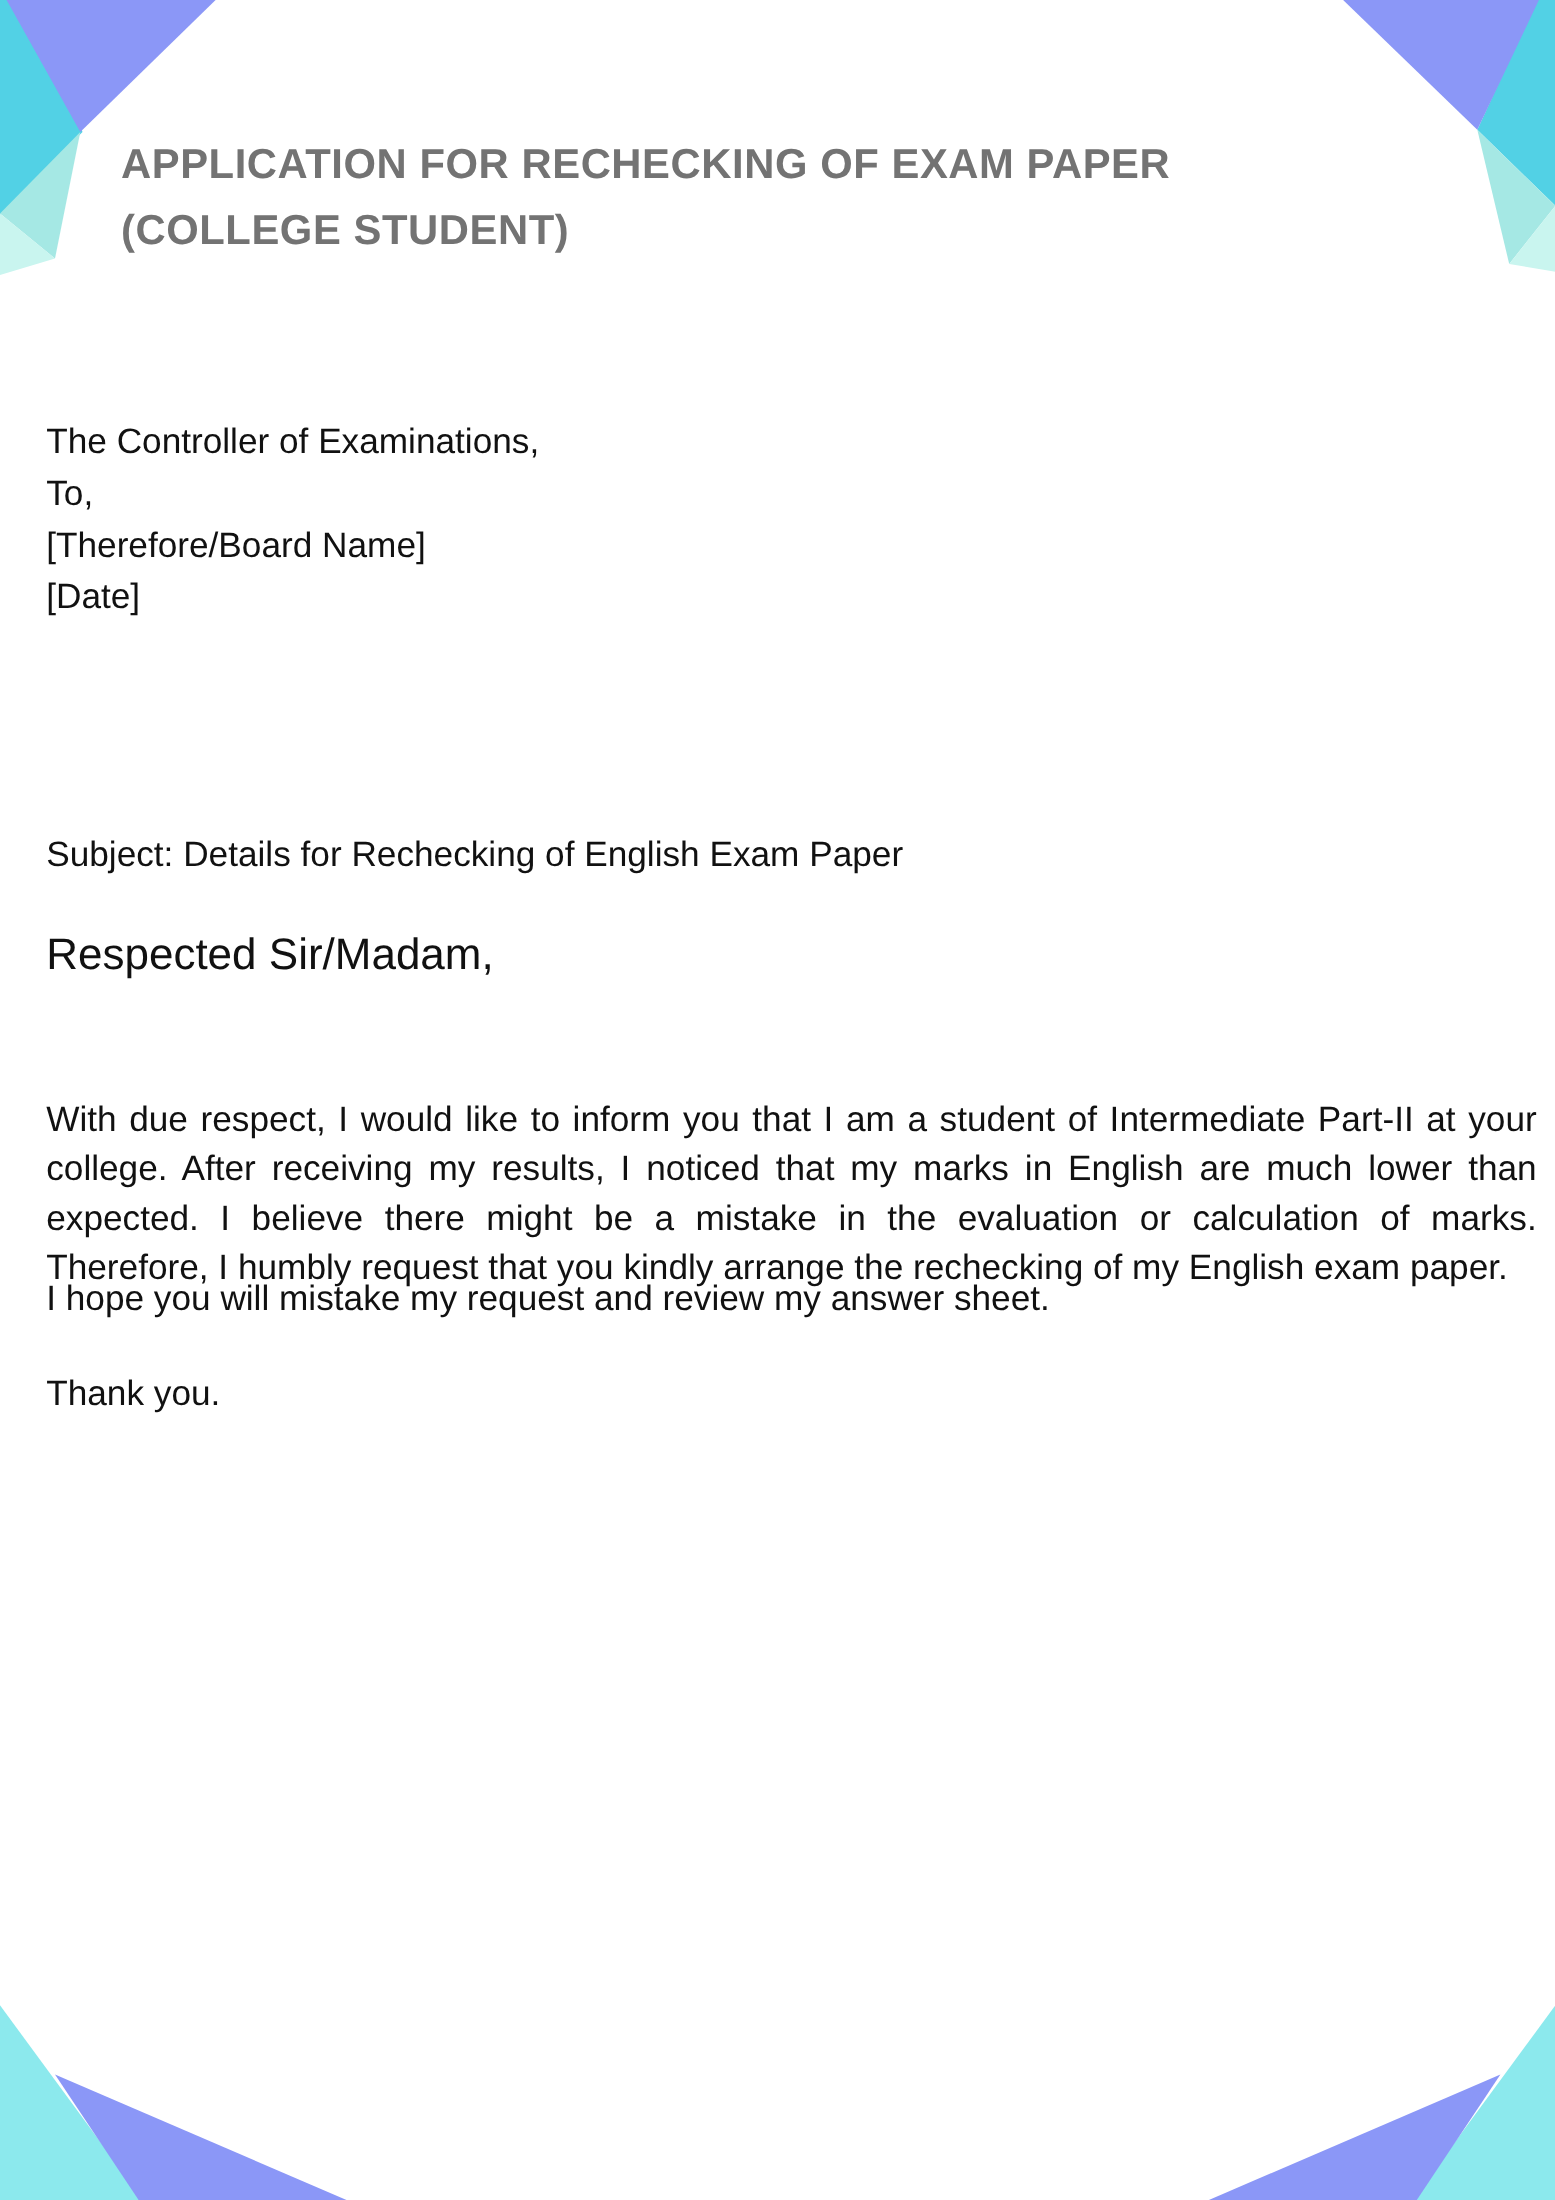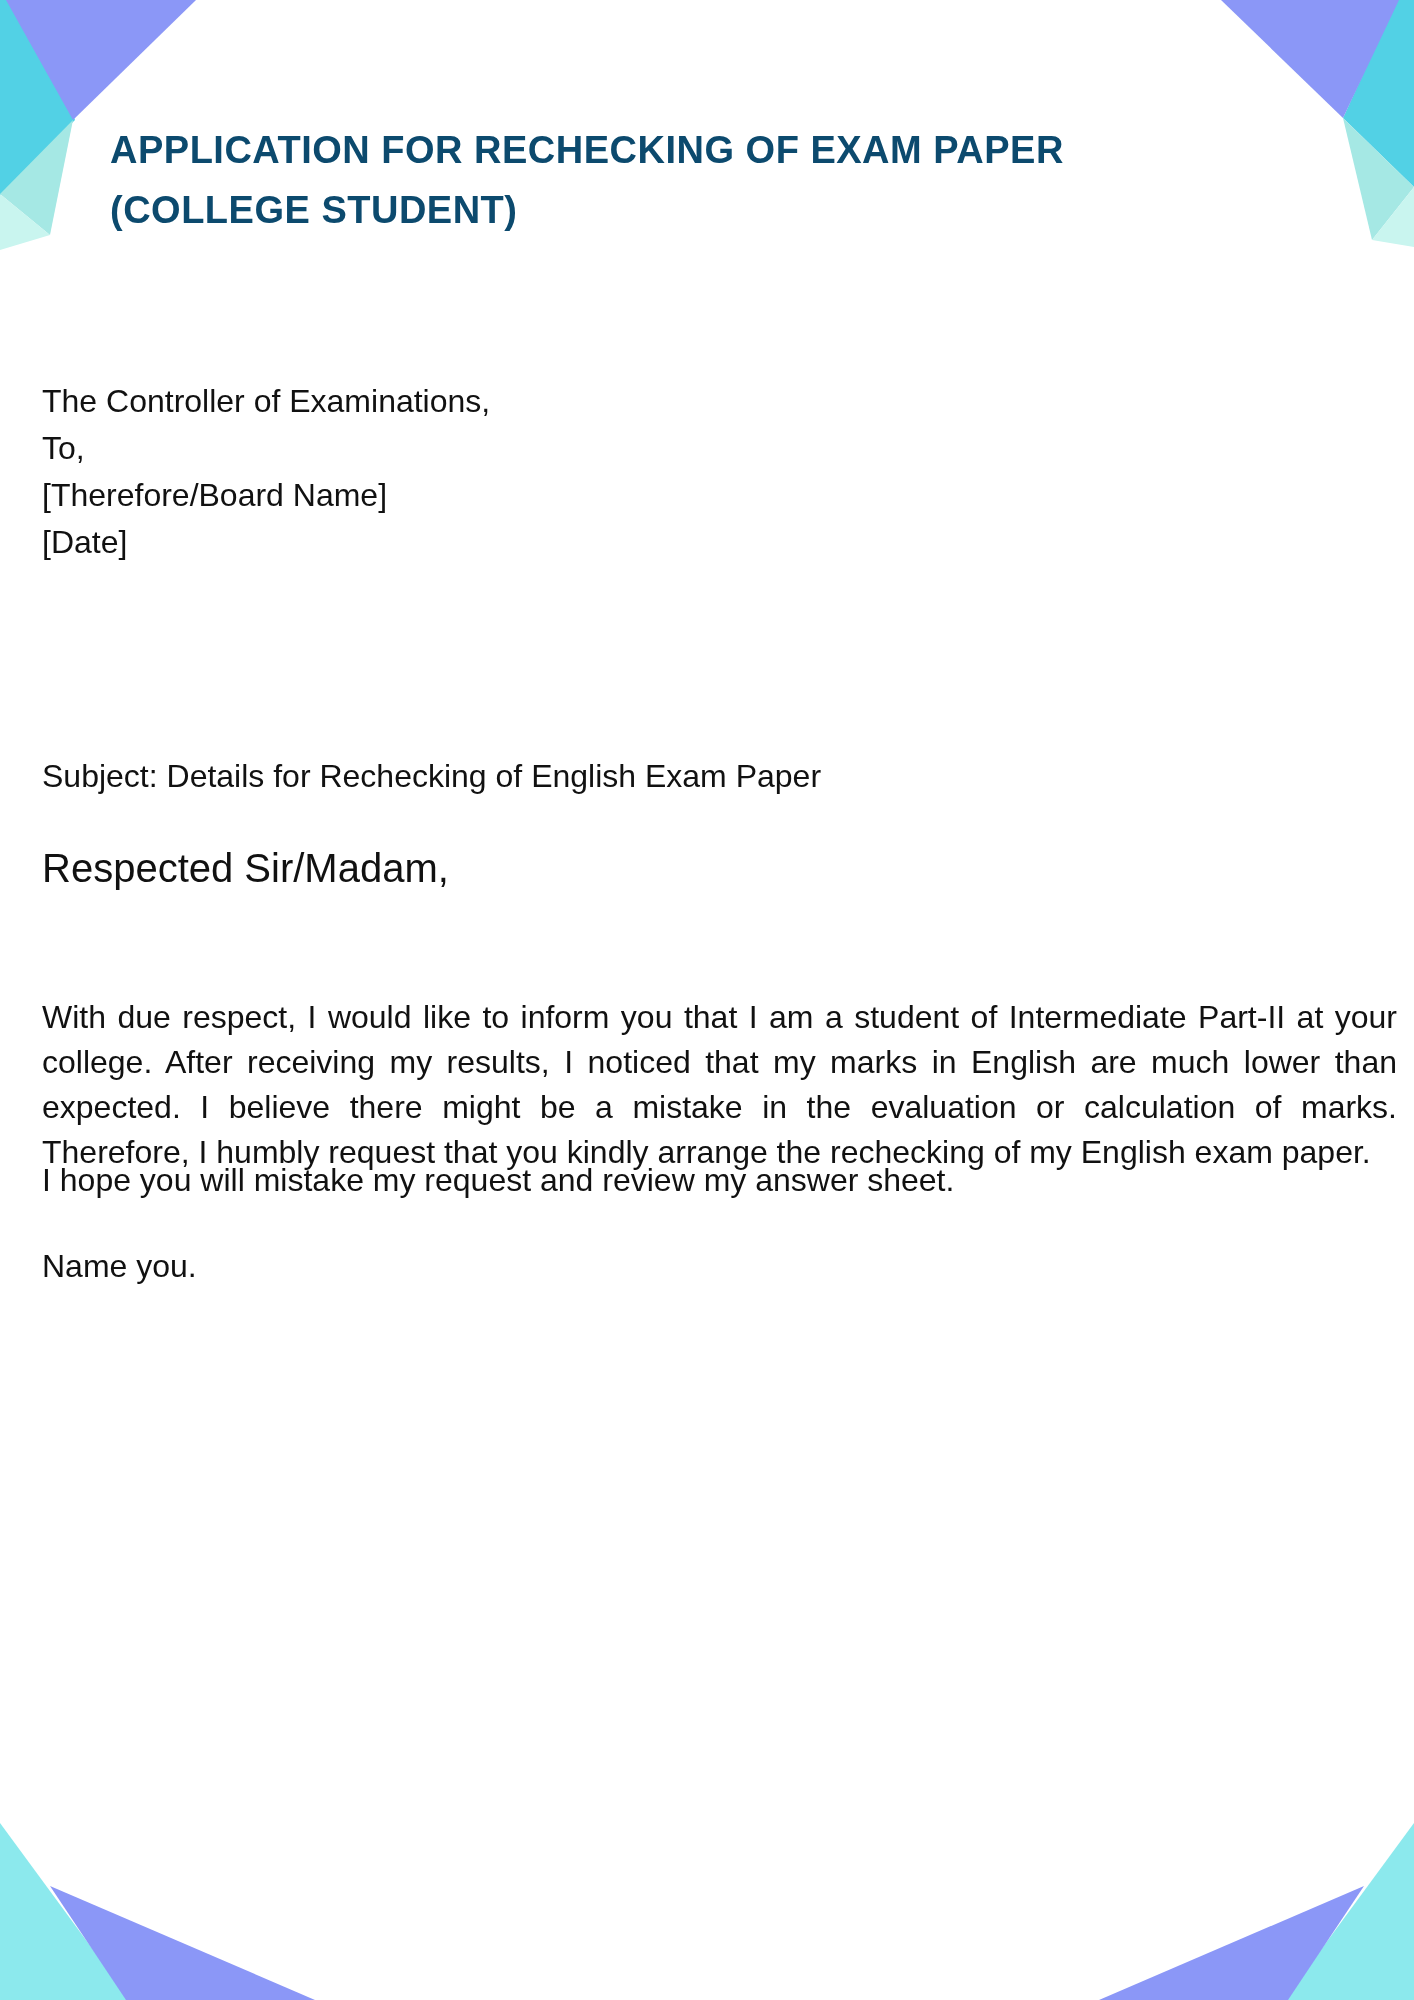--- a/index.html
+++ b/index.html
@@ -24,21 +24,21 @@
     height: 2000px;
     pointer-events: none;
   }
   .doc-title {
     position: absolute;
     left: 110px;
     top: 120px;
     font-size: 38px;
     font-weight: bold;
     line-height: 60px;
-    color: #0c4a6e;
+    color: #737373;
     letter-spacing: 0.5px;
     white-space: nowrap;
   }
   .recipient-block {
     position: absolute;
     left: 42px;
     top: 378px;
     font-size: 32px;
     line-height: 47px;
     white-space: nowrap;
@@ -140,16 +140,16 @@
   </div>
 
   <div class="subject-line">Subject: Details for Rechecking of English Exam Paper</div>
 
   <div class="salutation-line">Respected Sir/Madam,</div>
 
   <div class="body-paragraph">With due respect, I would like to inform you that I am a student of Intermediate Part-II at your college. After receiving my results, I noticed that my marks in English are much lower than expected. I believe there might be a mistake in the evaluation or calculation of marks. Therefore, I humbly request that you kindly arrange the rechecking of my English exam paper.</div>
 
   <div class="hope-line">I hope you will mistake my request and review my answer sheet.</div>
 
-  <div class="thanks-line">Name you.</div>
+  <div class="thanks-line">Thank you.</div>
 
 
 </div>
 
 </body></html>

